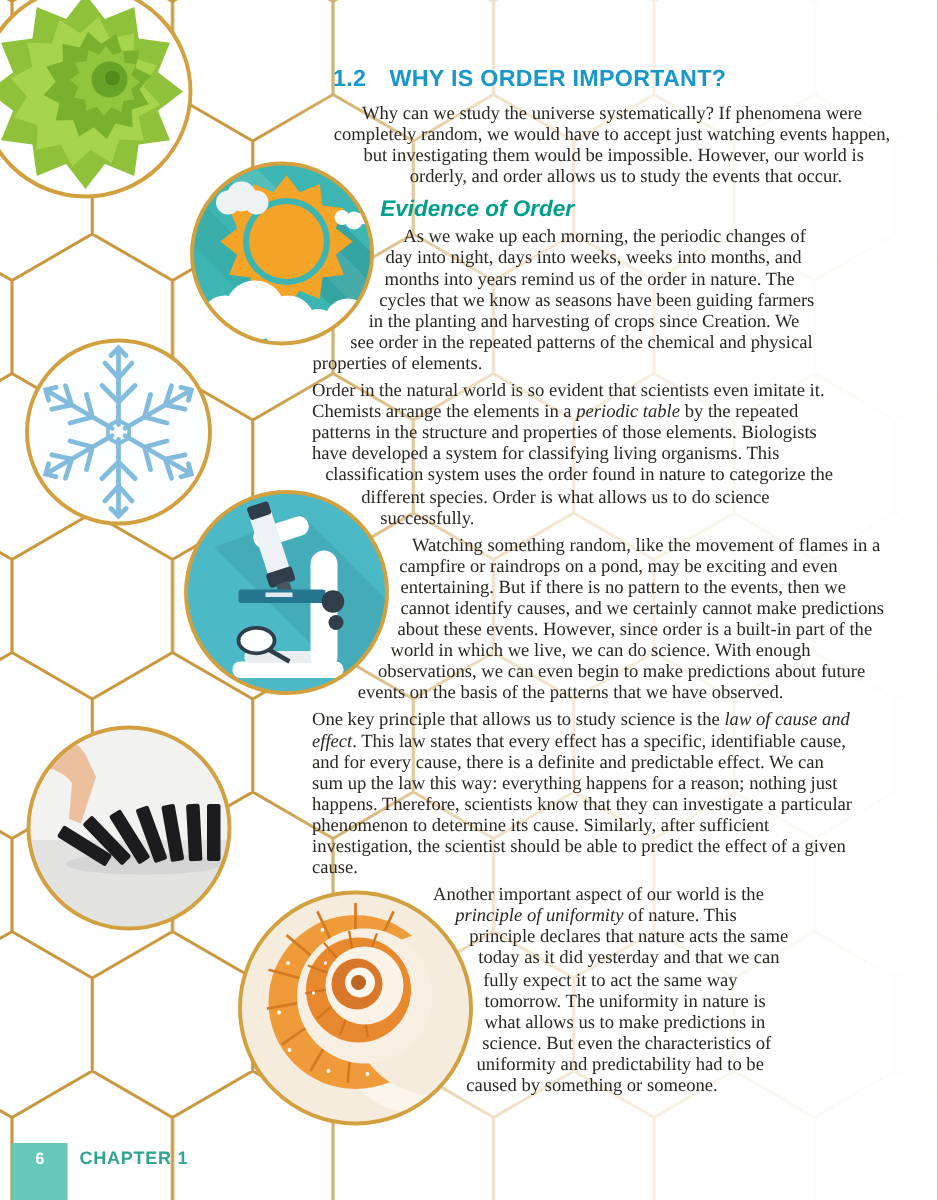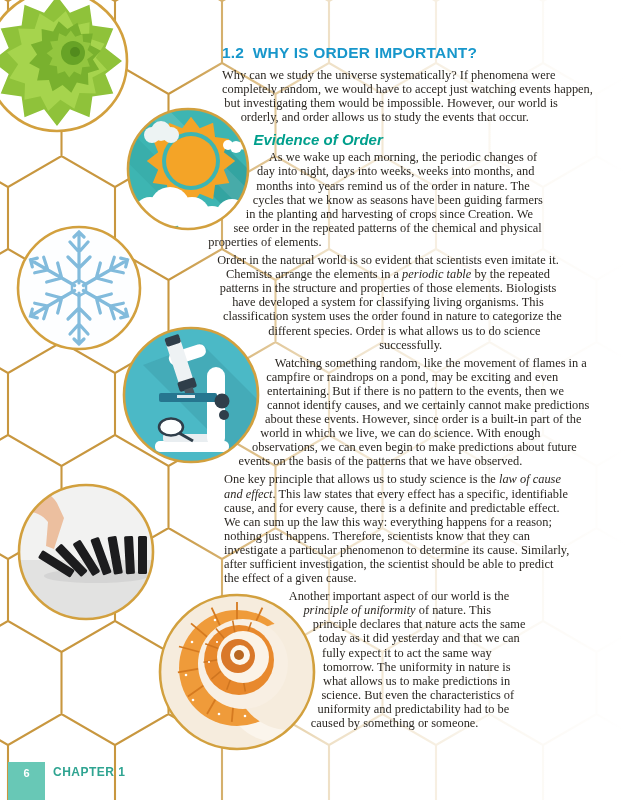--- a/index.html
+++ b/index.html
@@ -14,35 +14,35 @@
   }
   
   .spacerA{float:left;width:54px;height:200px;shape-outside:circle(69px at -20px 125px);}
   .spacerB{float:left;clear:left;width:62px;height:228px;shape-outside:circle(76px at -17px 151px);}
   .spacerC{float:left;clear:left;width:118px;height:286px;shape-outside:circle(86px at 29px 200px);}
   h2{
     padding-left:14px;margin:0 0 7px 0;color:#1897cb;
     font-family:"Liberation Sans",sans-serif;font-weight:bold;
     font-size:15.5px;line-height:17px;letter-spacing:.2px;
   }
-  .h-num{margin-right:4px;}
+  .h-num{margin-right:11px;}
   p{font-size:12.4px;line-height:14.1px;margin:0 0 4px 0;text-align:left;}
-  .p1{padding-left:14px;margin-bottom:6px;}
+  .p1{padding-left:14px;margin-bottom:6px;text-align:center;}
   .sub{
     color:#009f8c;font-family:"Liberation Sans",sans-serif;
     font-style:italic;font-weight:bold;font-size:15px;line-height:15px;
     margin:8px 0 3px 0;
   }
   .sub1{padding-left:10px;}
   .sub2{padding-left:18px;}
   .indent{text-indent:12px;}
   .p2{margin-right:44px;}
-  .p3{margin-right:26px;text-align:center;}
+  .p3{margin-right:26px;}
   .p4{}
-  .p5{margin-right:24px;margin-left:16px;}
+  .p5{margin-right:24px;}
   .p6{margin-right:68px;}
   em{font-style:italic;}
   .page-num{
     position:absolute;left:8px;top:762px;width:37px;height:38px;
     background:#68c8b6;color:#fff;
     font-family:"Liberation Sans",sans-serif;font-weight:bold;font-size:11px;
     display:flex;justify-content:center;align-items:flex-start;padding-top:5px;box-sizing:border-box;
   }
   .chapter{
     position:absolute;left:53px;top:766px;color:#2fa491;

